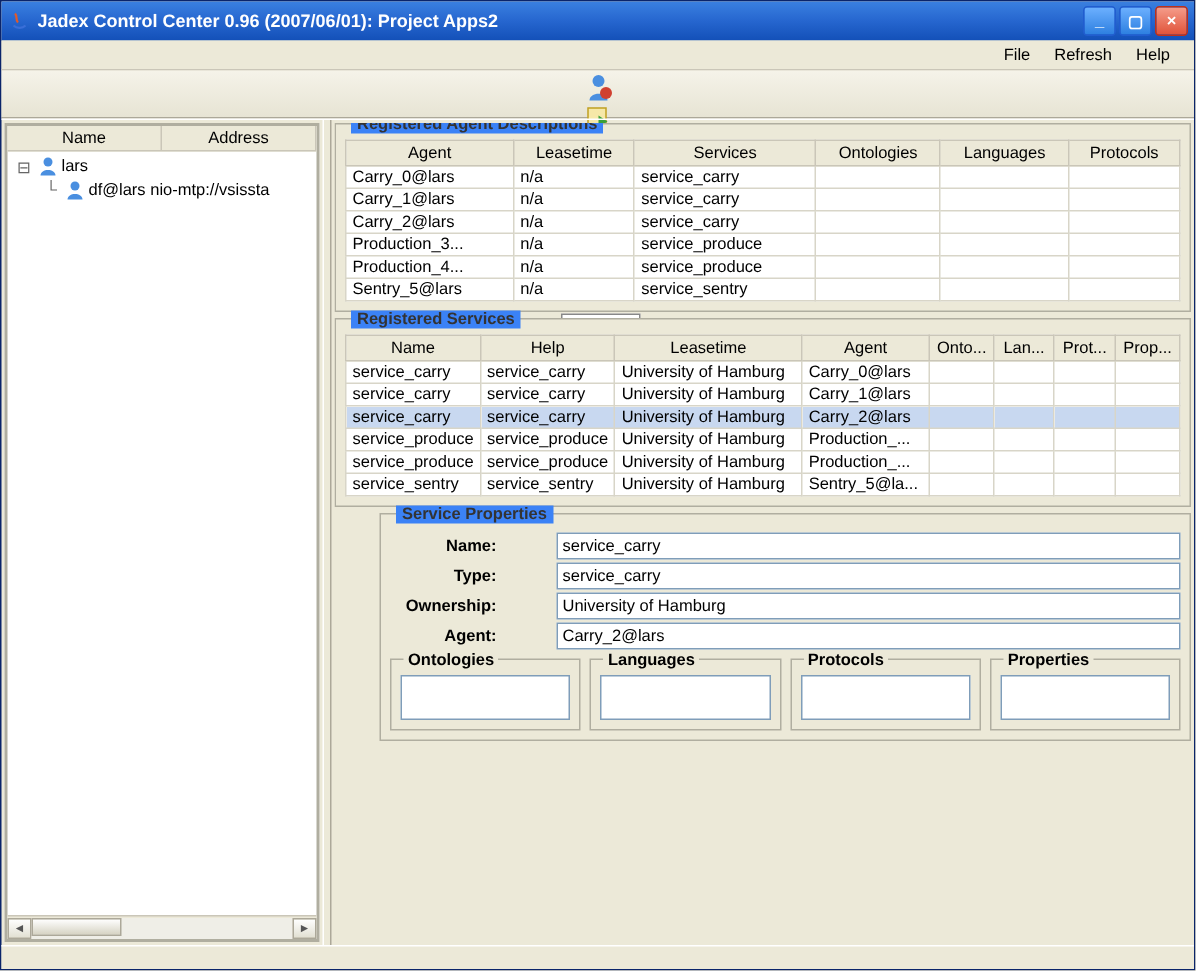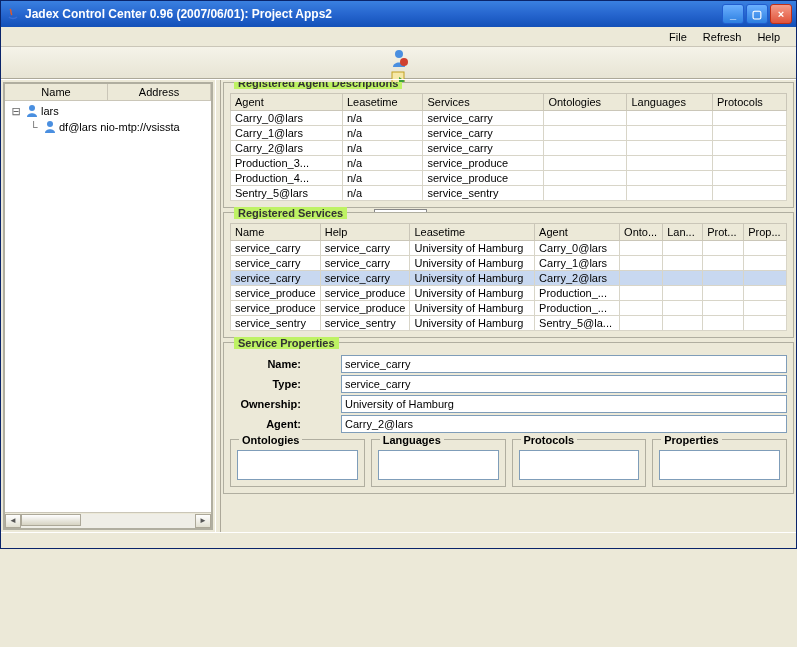--- a/index.html
+++ b/index.html
@@ -1,17 +1,17 @@
 <!DOCTYPE html>
 <html><head>
 <meta charset="utf-8">
 <style>
   * { box-sizing: border-box; }
   html, body { margin: 0; padding: 0; font-family: "Tahoma", "Arial", sans-serif; font-size: 11px; background: #ece9d8; }
-  .window { width: 797px; height: 549px; border: 1px solid #0a246a; display: flex; flex-direction: column; background: #ece9d8; }
+  .window { width: 797px; height: 647px; border: 1px solid #0a246a; display: flex; flex-direction: column; background: #ece9d8; }
   .titlebar { height: 26px; background: linear-gradient(to bottom, #3a80e0 0%, #2666cf 50%, #1350b8 100%); display: flex; align-items: center; padding: 0 4px; color: #fff; }
   .titlebar .java-icon { width:16px; height:16px; margin-right:4px; display:inline-flex; align-items:center; justify-content:center;}
   .titlebar .title-text { font-weight: bold; flex: 1; font-size: 12px; white-space:nowrap; overflow:hidden;}
   .win-btns { display:flex; gap:2px;}
   .win-btn { width:22px; height:20px; background: linear-gradient(#6cb0ff,#2d7fe0); border:1px solid #215dcf; border-radius:3px; display:flex; align-items:center; justify-content:center; color:#fff; font-weight:bold; font-size:11px;}
   .win-btn.close { background: linear-gradient(#f59c8a,#e0533a); border-color:#c03018;}
   .menubar { height: 20px; background: #ece9d8; display:flex; align-items:center; padding: 0 4px; border-bottom:1px solid #cac6b8;justify-content:flex-end;}
   .menubar span { margin-right: 8px; padding:2px 4px;}
   .toolbar { height: 32px; background: linear-gradient(#f5f3e9,#e7e4d4); border-bottom:1px solid #aca899; display:flex; align-items:center; padding:0 6px;flex-direction:column;}
   .toolbar .spacer { flex:1;}
@@ -25,24 +25,24 @@
   .tree-row { display:flex; align-items:center; height:16px; }
   .tree-indent { display:inline-block; width:18px; text-align:center; color:#666;}
   .tree-icon { width:14px; height:14px; margin-right:2px;}
   .hscroll { height:16px; background:#ece9d8; border-top:1px solid #cac6b8; display:flex; align-items:center;}
   .hscroll .arrow { width:16px; height:14px; background:linear-gradient(#fefefe,#e2e0d2); border:1px solid #aca899; display:flex; align-items:center; justify-content:center; font-size:8px; color:#555;}
   .hscroll .track { flex:1; height:14px; background:#efeee7;}
   .hscroll .thumb { width:60px; height:12px; background:linear-gradient(#fefefe,#d6d3c3); border:1px solid #aca899; margin:0;}
   .splitter { width:6px; background:#ece9d8; cursor:col-resize; border-left:1px solid #fff; border-right:1px solid #aca899;}
   .right-panel { flex:1; display:flex; flex-direction:column; margin:2px; overflow:hidden;}
   .group { border:1px solid #b0aea0; background:#ece9d8; margin-bottom:4px; padding:6px;}
-  .group-title { position:relative; top:-12px; left:4px; background:#bef264; padding:0 4px; font-weight:bold; display:inline-block; color:#333;}
+  .group-title { position:relative; top:-12px; left:4px; background:#3b82f6; padding:0 4px; font-weight:bold; display:inline-block; color:#333;}
   .group-inner { margin-top:-8px;}
   table.data { width:100%; border-collapse: collapse; background:#fff; font-size:11px;}
-  table.data th { background:#ece9d8; border:1px solid #cac6b8; padding:2px 4px; font-weight:normal; text-align:left; white-space:nowrap;}
+  table.data th { background:#ece9d8; border:1px solid #cac6b8; padding:2px 4px; font-weight:normal; text-align:center; white-space:nowrap;}
   table.data td { border:1px solid #d8d5c8; padding:1px 4px; white-space:nowrap; overflow:hidden; height:15px;}
   tr.selected td { background:#c8d8f0;}
   .props-row { display:flex; align-items:center; margin:2px 0;gap:36px;}
   .props-label { width:75px; text-align:right; font-weight:bold; padding-right:4px;}
   .props-field { flex:1; background:#fff; border:1px solid #7f9db9; height:18px; padding:1px 3px; display:flex; align-items:center;}
   .subgroups { display:flex; gap:6px; margin-top:6px;}
   .subgroup { flex:1; border:1px solid #b0aea0; background:#ece9d8; padding:6px 6px 6px 6px;}
   .subgroup .sg-title { position:relative; top:-12px; left:2px; background:#ece9d8; padding:0 3px; font-weight:bold; display:inline-block;}
   .subgroup .sg-body { background:#fff; border:1px solid #7f9db9; height:30px; margin-top:-8px;}
   .statusbar { height:16px; background:#ece9d8; border-top:1px solid #fff;}
@@ -319,21 +319,21 @@
                   <td></td>
                   <td></td>
                   <td></td>
                   <td></td>
                 </tr>
               </tbody>
           </table>
         </div>
       </div>
 
-      <div class="group" style="flex:0 0 auto;">
+      <div class="group" style="flex:0 0 auto;margin-left:30px;">
         <span class="group-title">Service Properties</span>
         <div class="group-inner">
           <div class="props-row">
             <div class="props-label">Name:</div>
             <div class="props-field">service_carry</div>
           </div>
           <div class="props-row">
             <div class="props-label">Type:</div>
             <div class="props-field">service_carry</div>
           </div>

